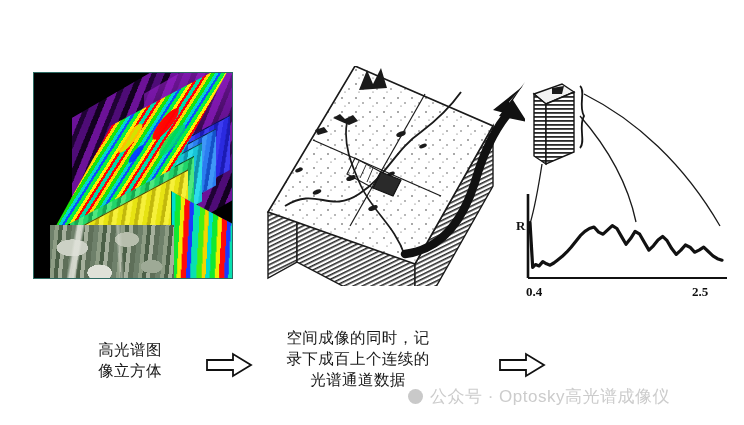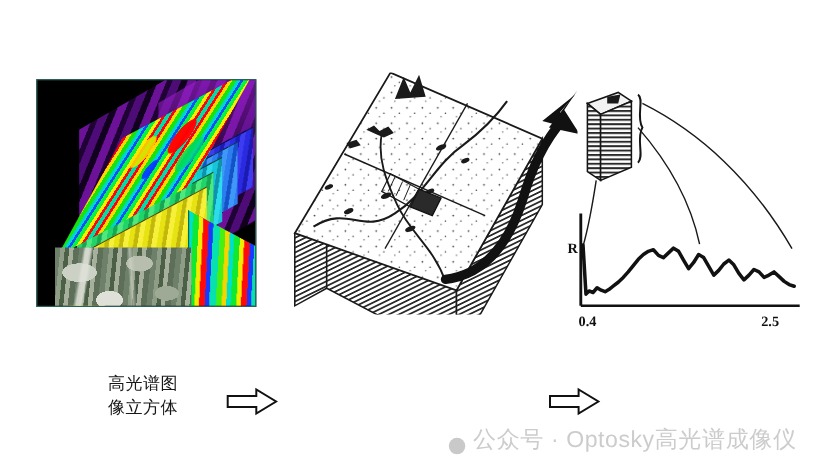--- a/index.html
+++ b/index.html
@@ -137,23 +137,23 @@
   #cap2{left:258px;top:327px;width:200px;}
   #cap3{left:536px;top:339px;width:205px;}
 
   .arrow{position:absolute;}
   #arrow1{left:205px;top:352px;}
   #arrow2{left:498px;top:352px;}
 
   
   .watermark{
     position:absolute;left:408px;top:385px;
-    display:flex;align-items:flex-end;gap:7px;
+    display:flex;align-items:center;gap:7px;
     color:#cccccc;
-    font-size:21px;
+    font-size:17px;
     letter-spacing:.5px;
     user-select:none;
     pointer-events:none;
   }
   .wm-logo{
     width:15px;height:15px;border-radius:50%;
     background:#c9c9c9;
     flex:0 0 auto;
   }
 </style>
@@ -291,20 +291,23 @@
 
   <div class="caption" id="cap1">高光谱图
 像立方体</div>
 
   <div class="arrow" id="arrow1">
     <svg width="48" height="26" viewBox="0 0 48 26">
       <polygon points="2,8 28,8 28,2 46,13 28,24 28,18 2,18" fill="#ffffff" stroke="#111111" stroke-width="1.8" stroke-linejoin="miter"></polygon>
     </svg>
   </div>
 
+  <div class="caption" id="cap2">空间成像的同时，记
+录下成百上个连续的
+光谱通道数据</div>
 
   <div class="arrow" id="arrow2">
     <svg width="48" height="26" viewBox="0 0 48 26">
       <polygon points="2,8 28,8 28,2 46,13 28,24 28,18 2,18" fill="#ffffff" stroke="#111111" stroke-width="1.8" stroke-linejoin="miter"></polygon>
     </svg>
   </div>
 
 
   <div class="watermark">
     <span class="wm-logo"></span>

